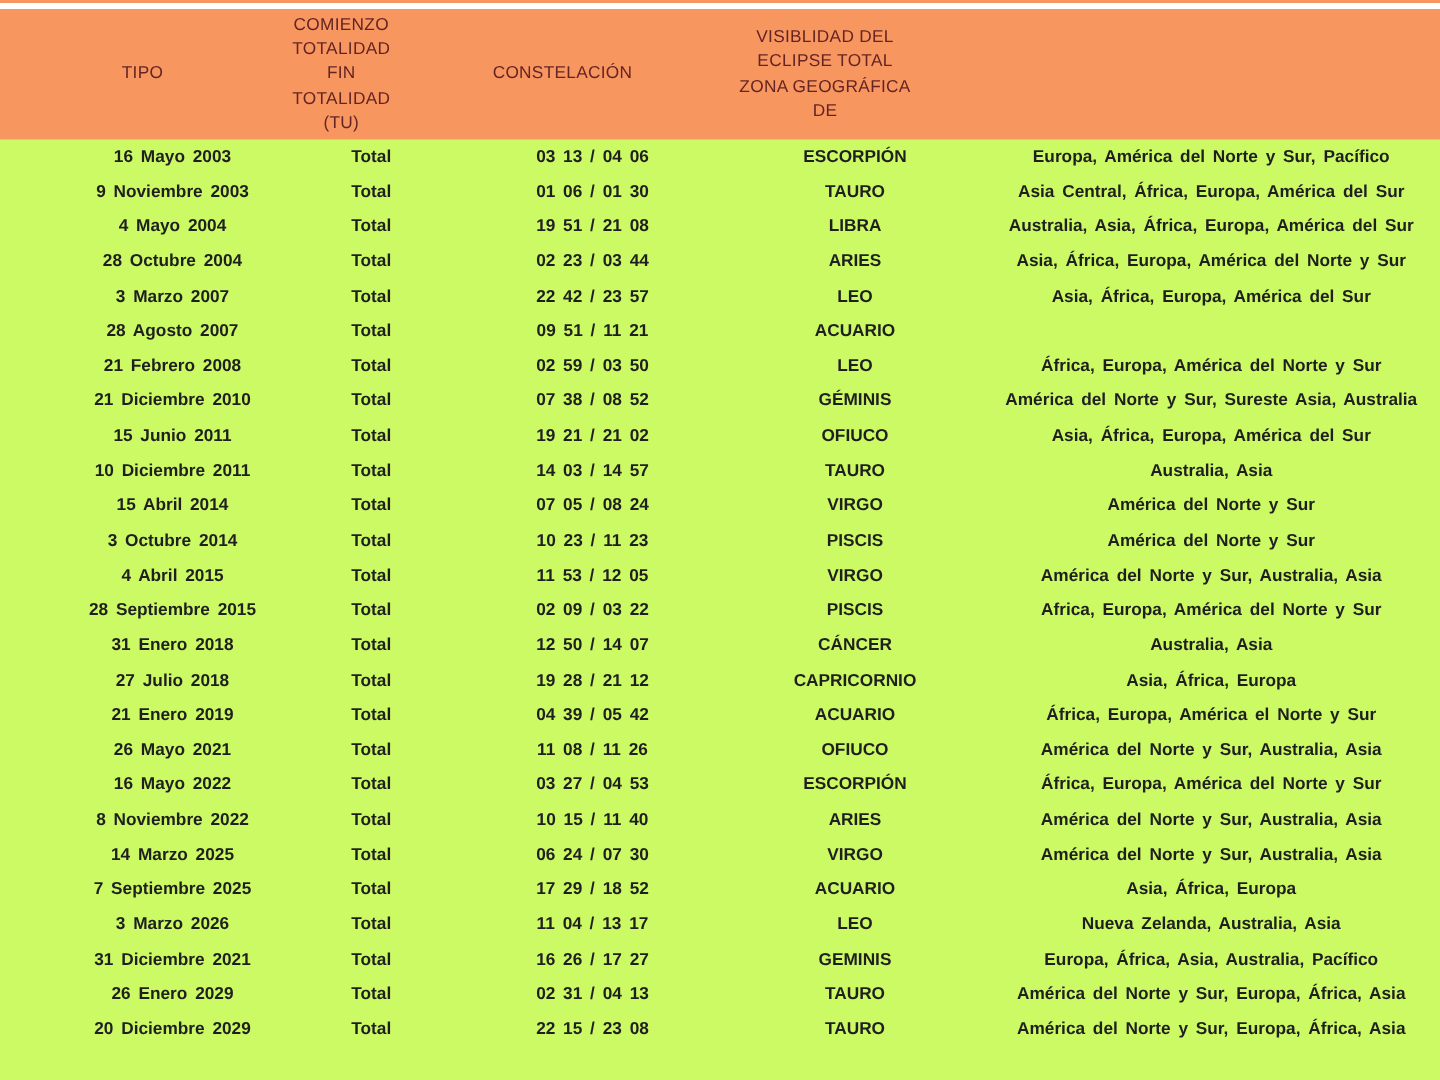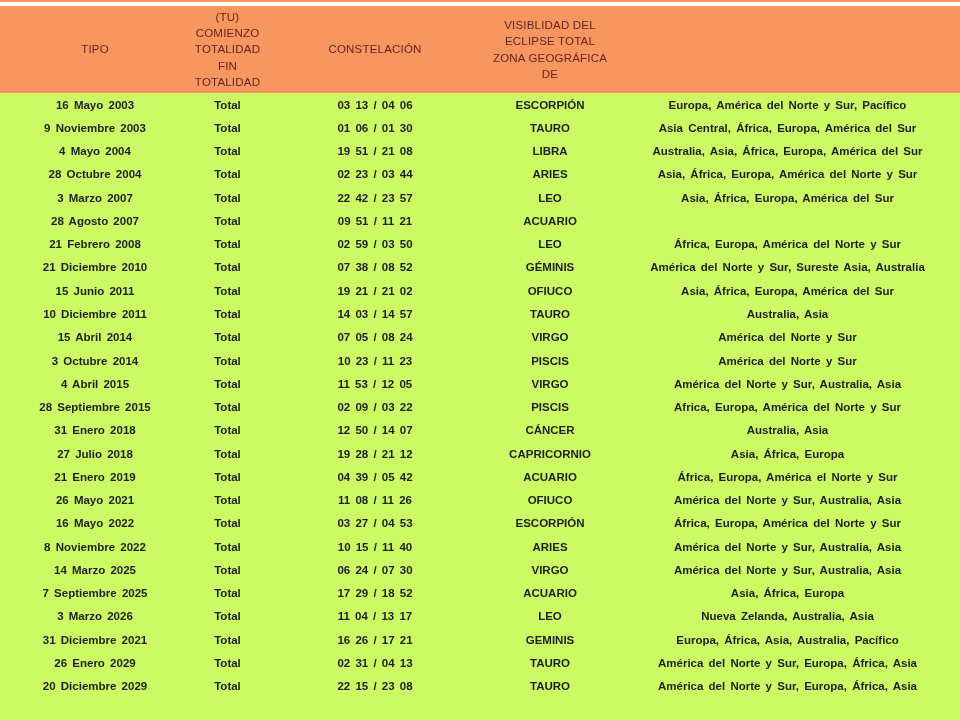--- a/index.html
+++ b/index.html
@@ -27,20 +27,21 @@
     text-align: center;
     font-size: 11.5px;
     font-weight: 400;
     line-height: 1.4;
     letter-spacing: 0.2px;
   }
   .table-body {
     height: 605px;
     display: flex;
     flex-direction: column;
+    padding-left: 20px;
   }
   .trow {
     flex: 1;
     display: grid;
     grid-template-columns: 190px 75px 220px 130px 345px;
     align-items: center;
   }
   .tcell {
     text-align: center;
     font-size: 11.5px;
@@ -53,22 +54,22 @@
 <body style="background: rgb(204, 250, 100);">
 
 <div class="slide">
 
   <div class="top-strip" style="background: rgb(248, 150, 96);"></div>
   <div class="top-line" style="background: rgb(255, 255, 255);"></div>
 
   <div class="table-header" style="background: rgb(248, 150, 96); color: rgb(99, 36, 35);">
     <div class="hcell">TIPO</div>
     <div class="hcell">
+      <div>COMIENZO TOTALIDAD FIN TOTALIDAD</div>
       <div>(TU)</div>
-      <div>COMIENZO TOTALIDAD FIN TOTALIDAD</div>
     </div>
     <div class="hcell">CONSTELACIÓN</div>
     <div class="hcell">
       <div>VISIBLIDAD DEL ECLIPSE TOTAL</div>
       <div>ZONA GEOGRÁFICA DE</div>
     </div>
   </div>
 
   <div class="table-body" style="color: rgb(31, 31, 31);">
       <div class="trow">
@@ -227,21 +228,21 @@
       <div class="trow">
       <div class="tcell">3 Marzo 2026</div>
       <div class="tcell">Total</div>
       <div class="tcell">11 04 / 13 17</div>
       <div class="tcell">LEO</div>
       <div class="tcell">Nueva Zelanda, Australia, Asia</div>
     </div>
       <div class="trow">
       <div class="tcell">31 Diciembre 2021</div>
       <div class="tcell">Total</div>
-      <div class="tcell">16 26 / 17 21</div>
+      <div class="tcell">16 26 / 17 27</div>
       <div class="tcell">GEMINIS</div>
       <div class="tcell">Europa, África, Asia, Australia, Pacífico</div>
     </div>
       <div class="trow">
       <div class="tcell">26 Enero 2029</div>
       <div class="tcell">Total</div>
       <div class="tcell">02 31 / 04 13</div>
       <div class="tcell">TAURO</div>
       <div class="tcell">América del Norte y Sur, Europa, África, Asia</div>
     </div>

